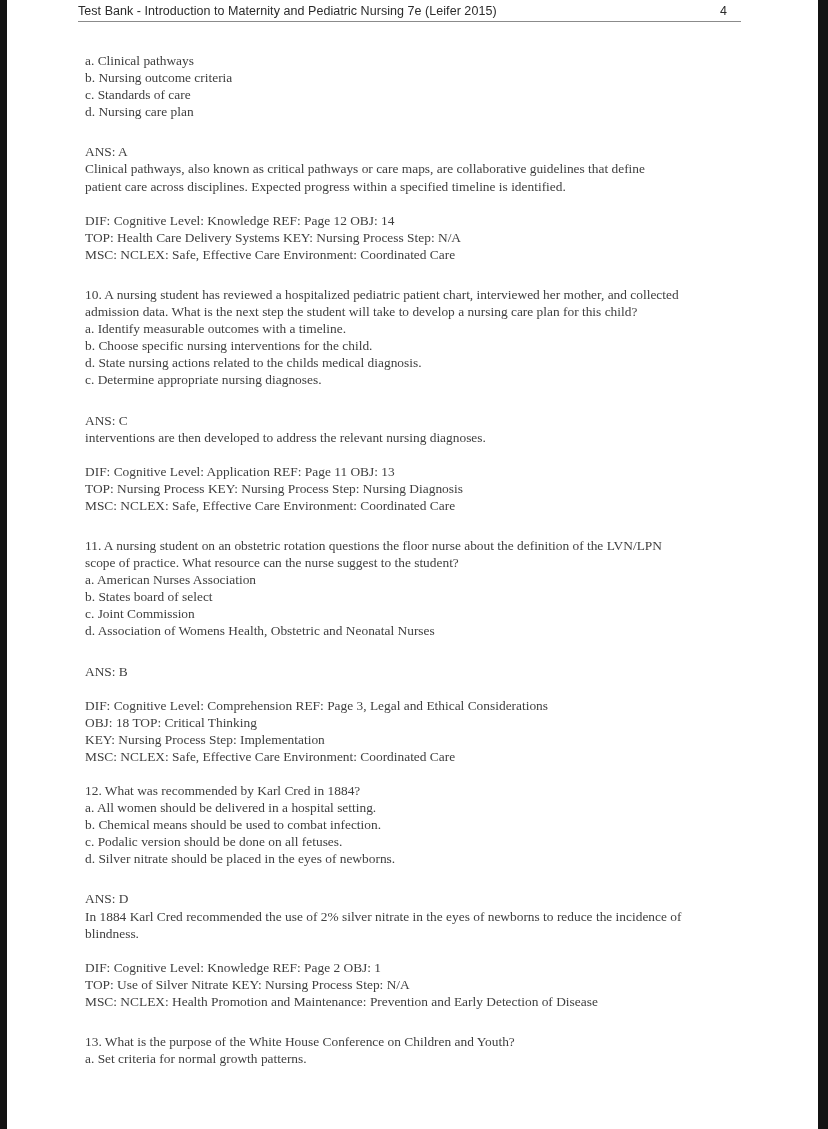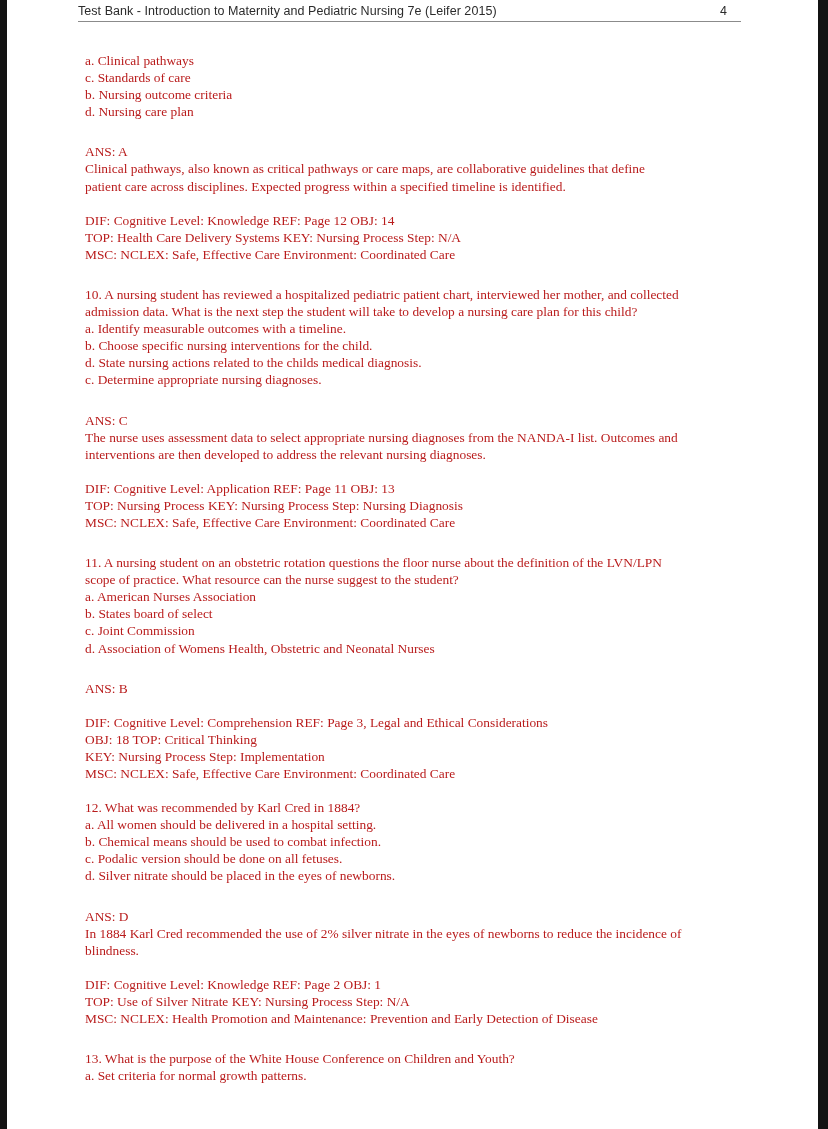--- a/index.html
+++ b/index.html
@@ -71,21 +71,21 @@
   .body-col {
     position: absolute;
     top: 52px;
     left: 78px;
     width: 672px;
   }
 
   .blk {
     font-size: 13.4px;
     line-height: 17.1px;
-    color: #b91c1c;
+    color: #404040;
     text-align: left;
   }
   .blk p {
     margin: 0;
   }
   .gap-lg { height: 23px; }
   .gap-md { height: 17px; }
 
   .q-stem { }
   .opt { }
@@ -107,22 +107,22 @@
 
   <div class="doc-header">
     <span class="title">Test Bank - Introduction to Maternity and Pediatric Nursing 7e (Leifer 2015)</span>
     <span class="pageno">4</span>
   </div>
 
   <div class="body-col">
 
     <div class="blk">
       <p class="opt">a. Clinical pathways</p>
+      <p class="opt">b. Nursing outcome criteria</p>
       <p class="opt">c. Standards of care</p>
-      <p class="opt">b. Nursing outcome criteria</p>
       <p class="opt">d. Nursing care plan</p>
     </div>
 
     <div class="gap-lg"></div>
 
     <div class="blk">
       <p class="ans-letter">ANS: A</p>
       <p>Clinical pathways, also known as critical pathways or care maps, are collaborative guidelines that define</p>
       <p>patient care across disciplines. Expected progress within a specified timeline is identified.</p>
     </div>
@@ -143,21 +143,20 @@
       <p class="opt">a. Identify measurable outcomes with a timeline.</p>
       <p class="opt">b. Choose specific nursing interventions for the child.</p>
       <p class="opt">d. State nursing actions related to the childs medical diagnosis.</p>
       <p class="opt">c. Determine appropriate nursing diagnoses.</p>
     </div>
 
     <div class="gap-lg"></div>
 
     <div class="blk">
       <p class="ans-letter">ANS: C</p>
-      <p>The nurse uses assessment data to select appropriate nursing diagnoses from the NANDA-I list. Outcomes and</p>
       <p>interventions are then developed to address the relevant nursing diagnoses.</p>
     </div>
 
     <div class="gap-md"></div>
 
     <div class="blk">
       <p class="meta">DIF: Cognitive Level: Application REF: Page 11 OBJ: 13</p>
       <p class="meta">TOP: Nursing Process KEY: Nursing Process Step: Nursing Diagnosis</p>
       <p class="meta">MSC: NCLEX: Safe, Effective Care Environment: Coordinated Care</p>
     </div>

